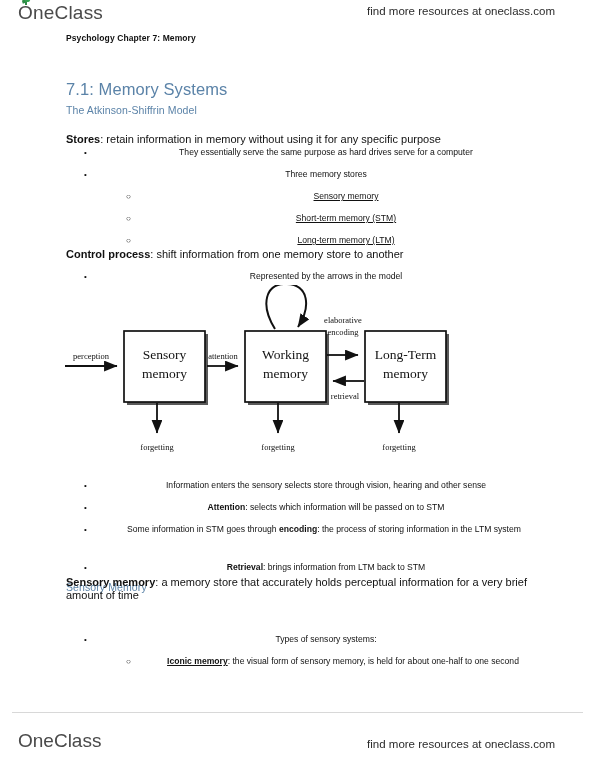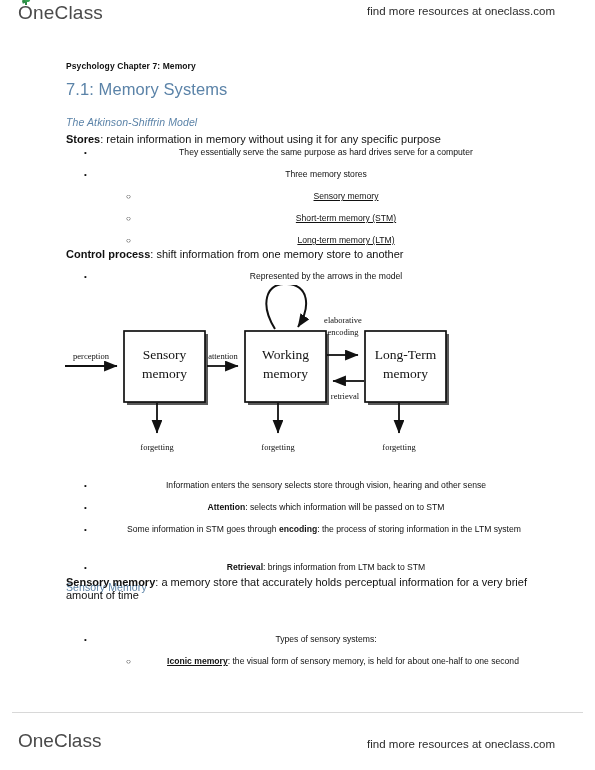--- a/index.html
+++ b/index.html
@@ -63,21 +63,20 @@
   }
 
   .doc-subject {
     position: absolute;
     left: 66px;
     top: 33px;
     font-size: 8.5px;
     font-weight: bold;
     color: #111;
     letter-spacing: .1px;
-    margin-top: 28px;
   }
 
   
   .content {
     position: absolute;
     left: 0; top: 0;
     width: 595px;
   }
   .h1 {
     position: absolute;
@@ -88,21 +87,21 @@
     letter-spacing: .1px;
     white-space: nowrap;
     text-align: right;
   }
   .h2 {
     font-size: 10.5px;
     color: #5b83a8;
     letter-spacing: .1px;
     white-space: nowrap;
   }
-  .h2.atkinson { position: absolute; left: 66px; top: 116px; font-style: italic; }
+  .h2.atkinson { position: absolute; left: 66px; top: 104px; }
   .h2.sensory  { position: absolute; left: 66px; top: 581px; }
 
   .para {
     position: absolute;
     font-size: 11px;
     line-height: 13.2px;
     color: #111;
   }
   .para b { font-weight: bold; }
   .u { text-decoration: underline; }

